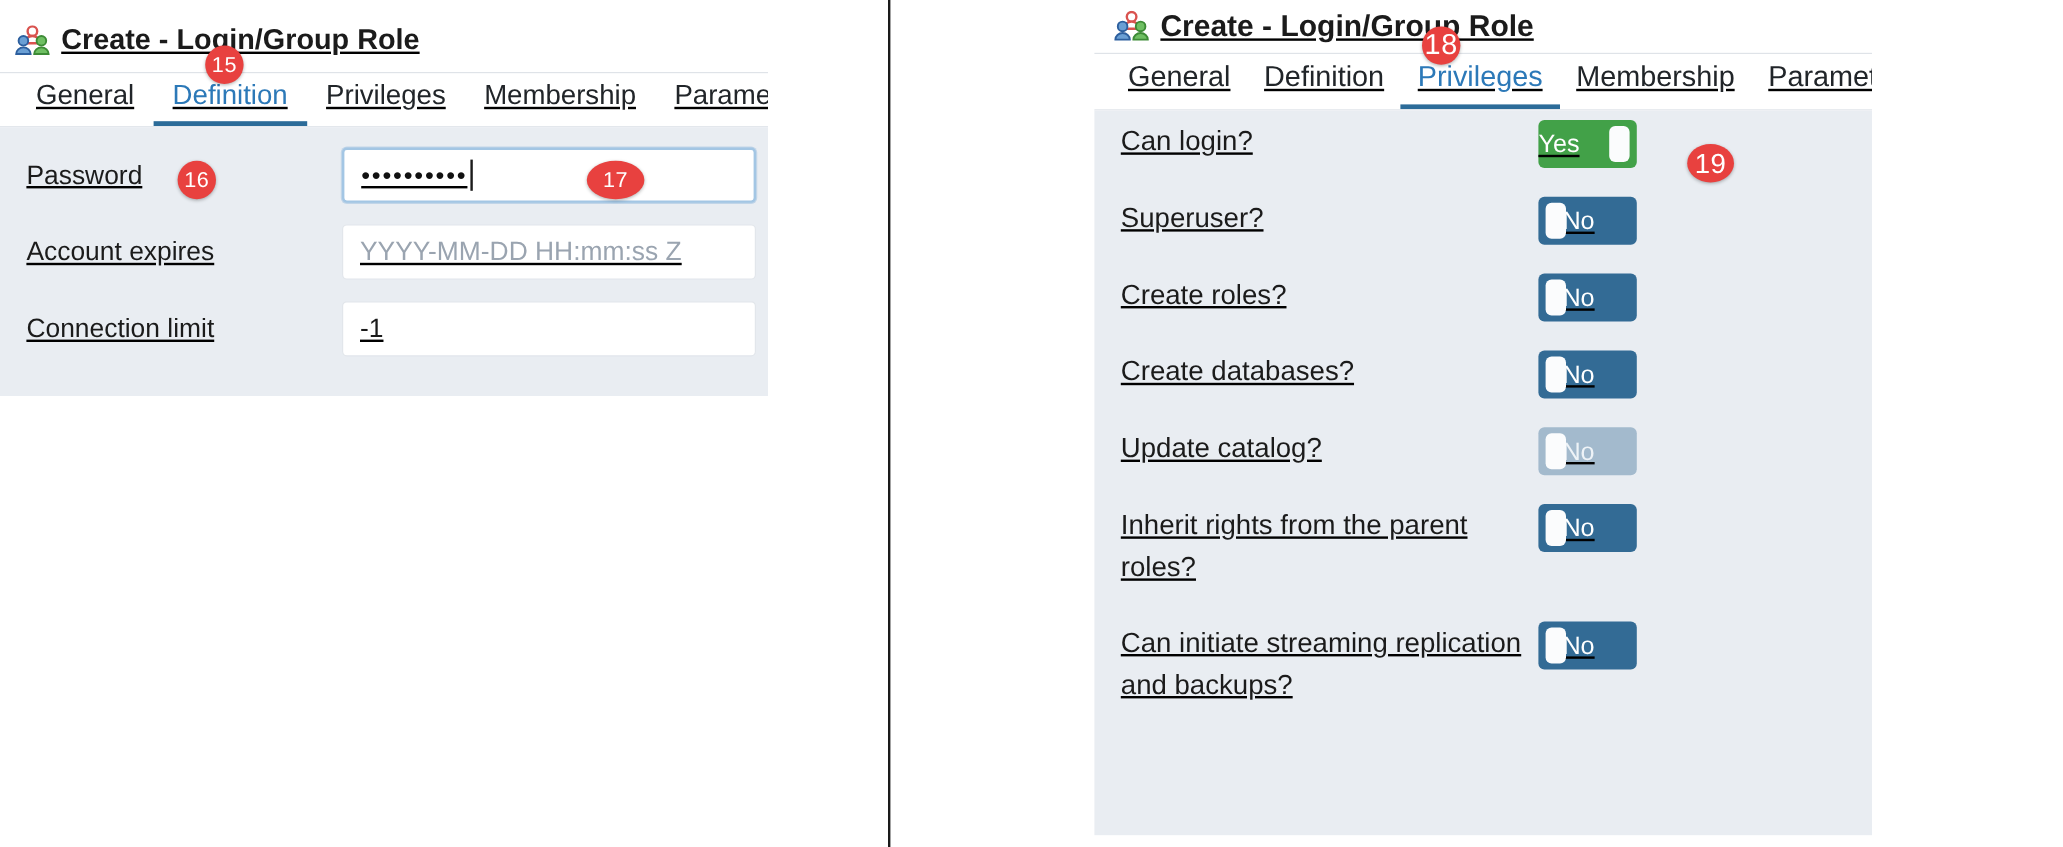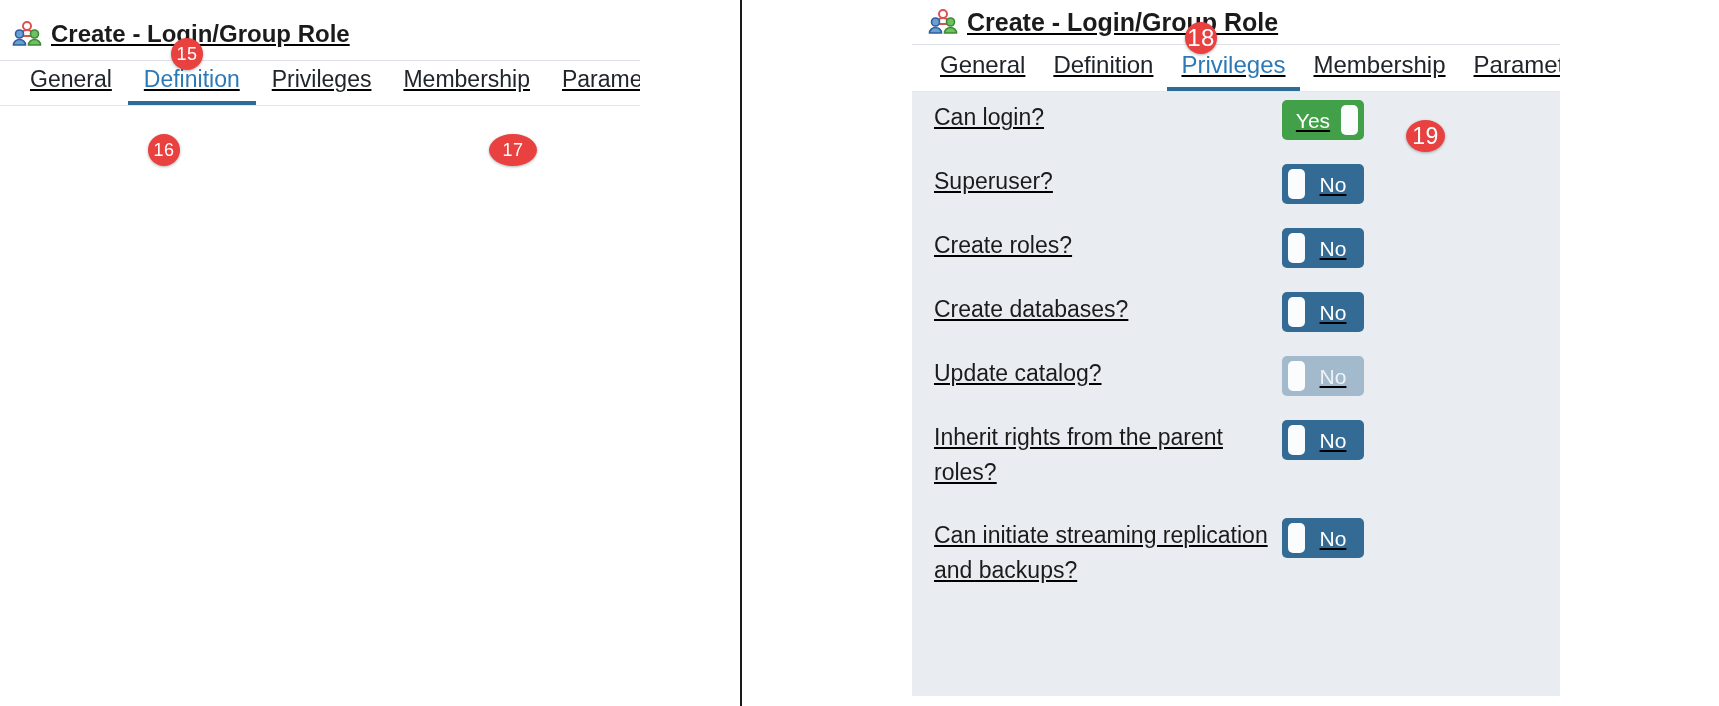--- a/index.html
+++ b/index.html
@@ -142,21 +142,21 @@
     box-sizing: border-box;
     display: flex;
     align-items: center;
     flex: 0 0 auto;
     user-select: none;
   }
   .toggle .toggle-text {
     color: #ffffff;
     font-size: 21px;
     width: 100%;
-    text-align: center;
+    text-align: left;
     line-height: 1;
   }
   .toggle .knob {
     position: absolute;
     top: 5px;
     width: 17px;
     height: 30px;
     background: #fbfcfd;
     border-radius: 5px;
   }
@@ -236,20 +236,45 @@
   </div>
 
   <div class="tabs">
     <div class="tab">General</div>
     <div class="tab active">Definition</div>
     <div class="tab">Privileges</div>
     <div class="tab">Membership</div>
     <div class="tab">Paramet</div>
   </div>
 
+  <div class="form-body">
+
+    <div class="form-row">
+      <div class="form-label">Password</div>
+      <div class="field focused">
+        <span class="pw-dots">••••••••••</span>
+        <span class="caret"></span>
+      </div>
+    </div>
+
+    <div class="form-row">
+      <div class="form-label">Account expires</div>
+      <div class="field">
+        <span class="placeholder">YYYY-MM-DD HH:mm:ss Z</span>
+      </div>
+    </div>
+
+    <div class="form-row">
+      <div class="form-label">Connection limit</div>
+      <div class="field">
+        <span>-1</span>
+      </div>
+    </div>
+
+  </div>
 </div>
 
 <div class="dialog" id="dlg-right">
 
   <div class="dialog-title">
     <span class="role-icon">
       <svg width="30" height="26" viewBox="0 0 30 26">
         <circle cx="15" cy="5" r="4" fill="#ffffff" stroke="#d9534f" stroke-width="2"></circle>
         <path d="M8.5 15 a6.5 6 0 0 1 13 0 z" fill="#ffffff" stroke="#d9534f" stroke-width="2"></path>
         <circle cx="7.5" cy="13" r="4" fill="#6a9fd4" stroke="#2d5f9e" stroke-width="1.6"></circle>

